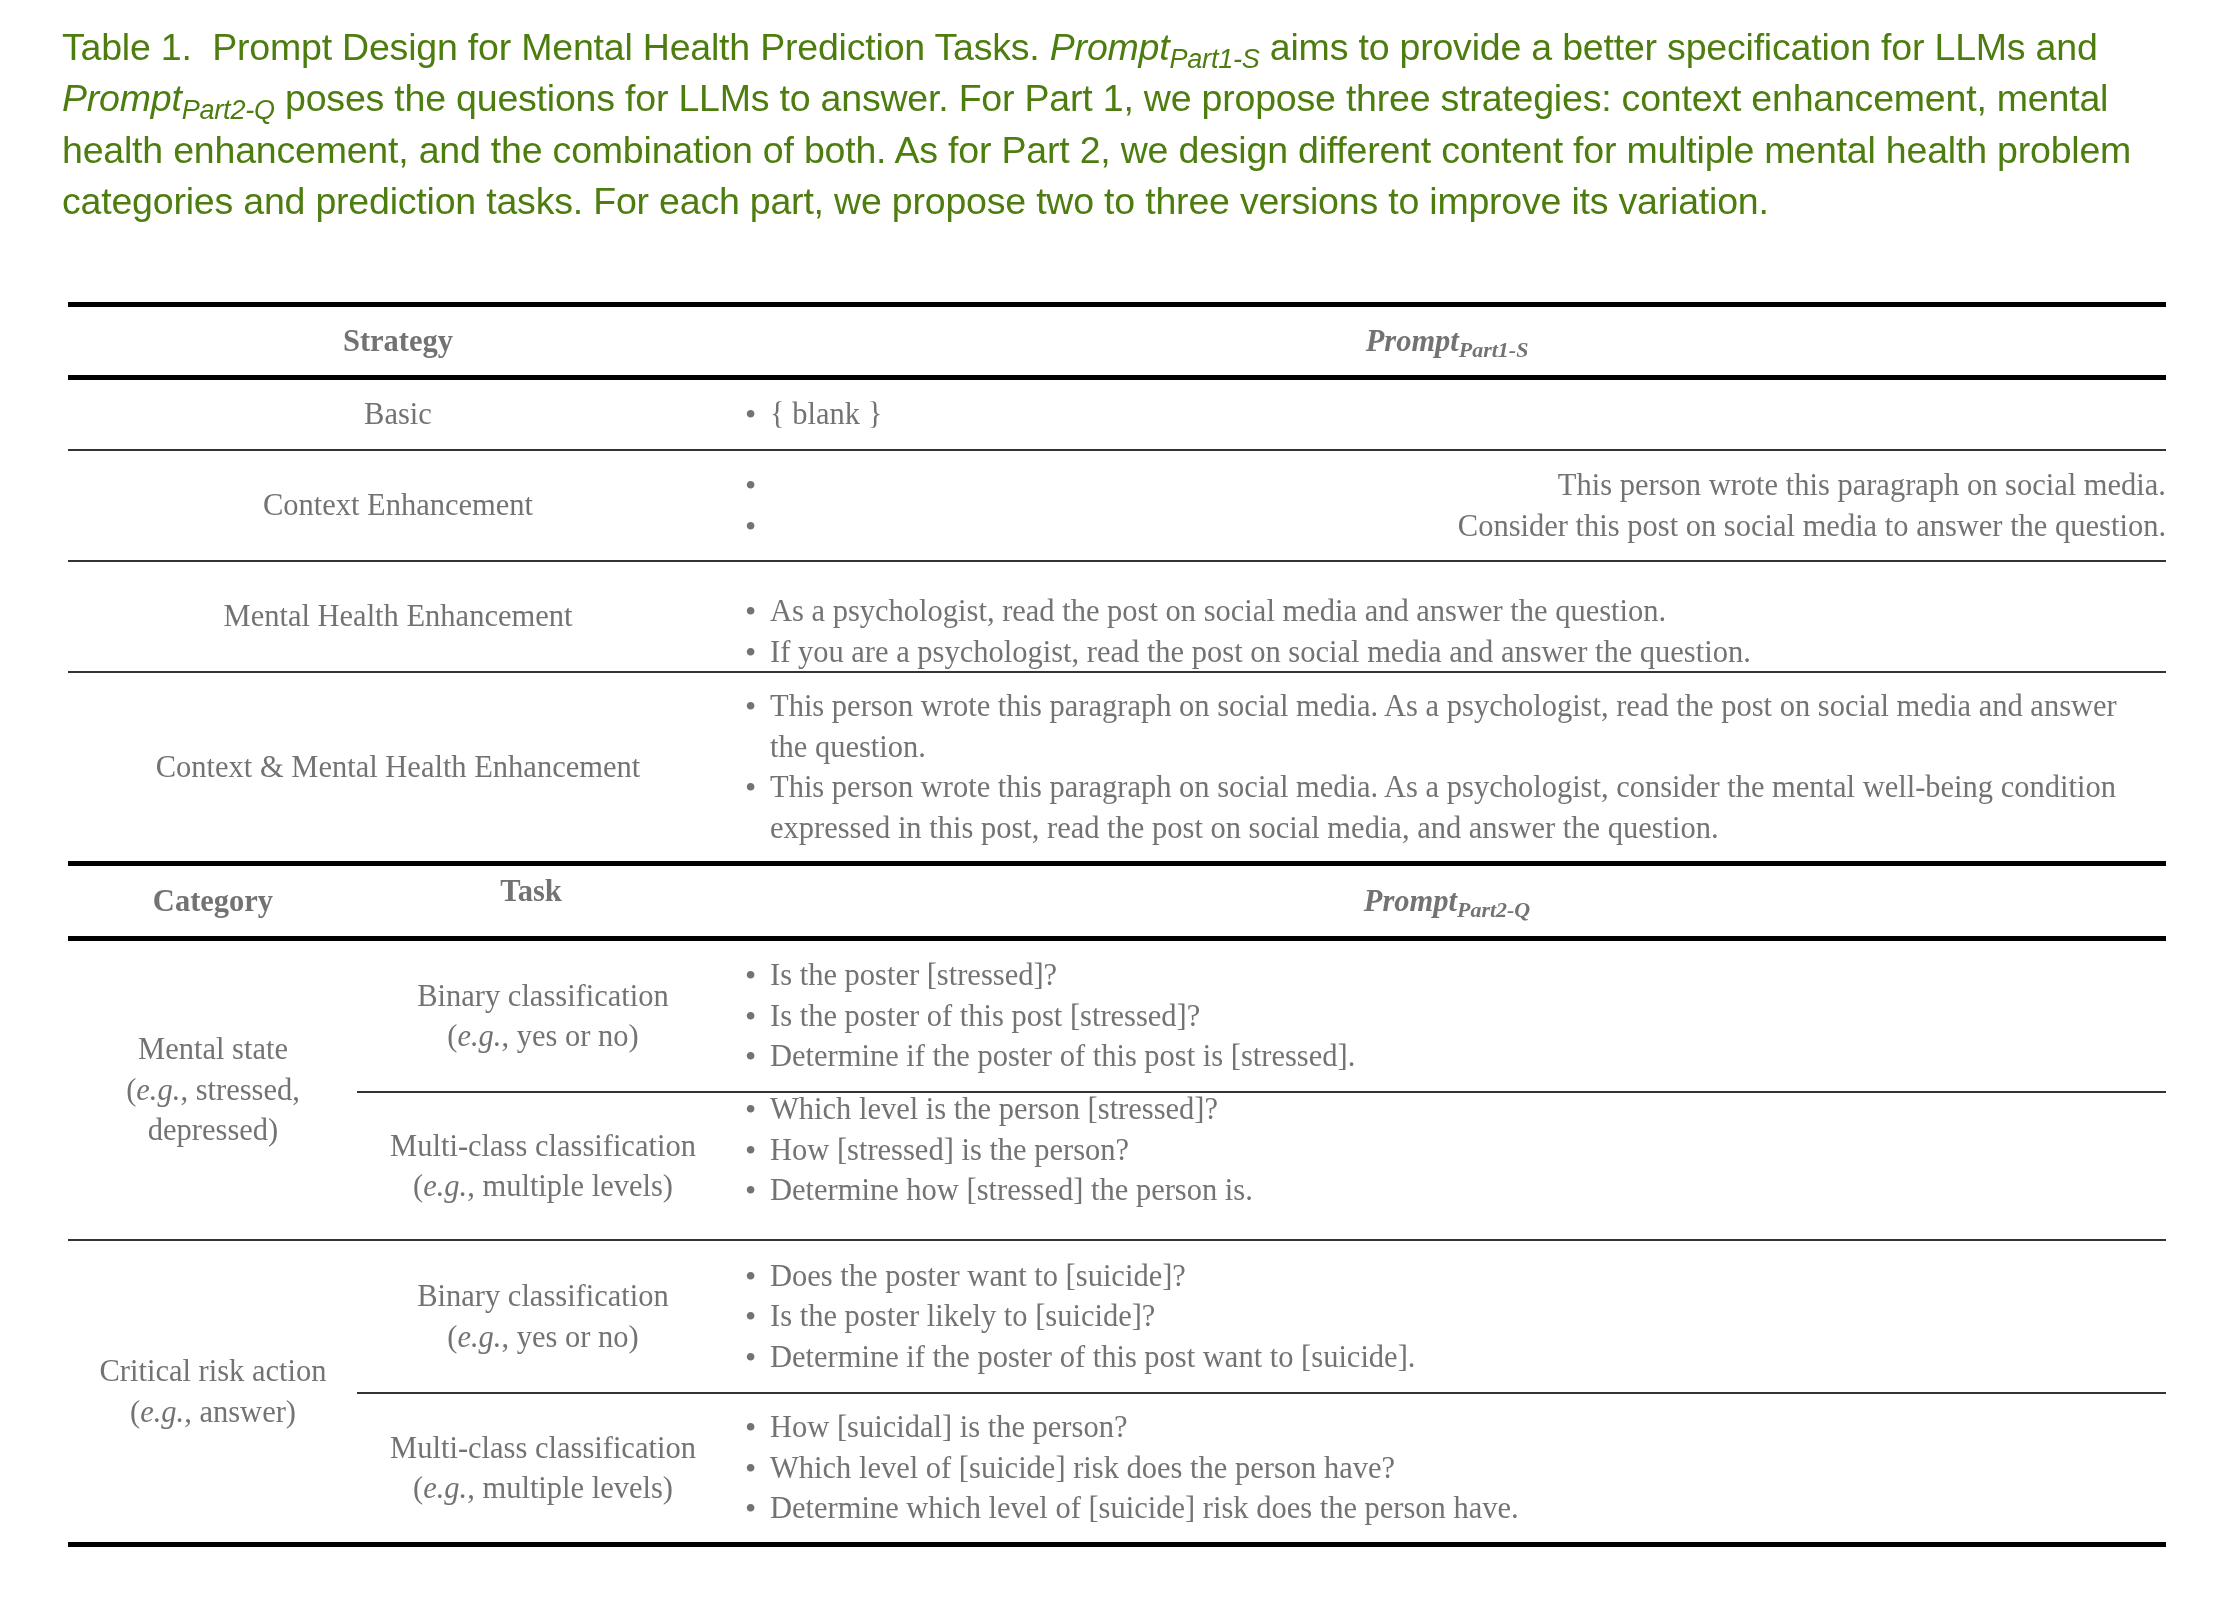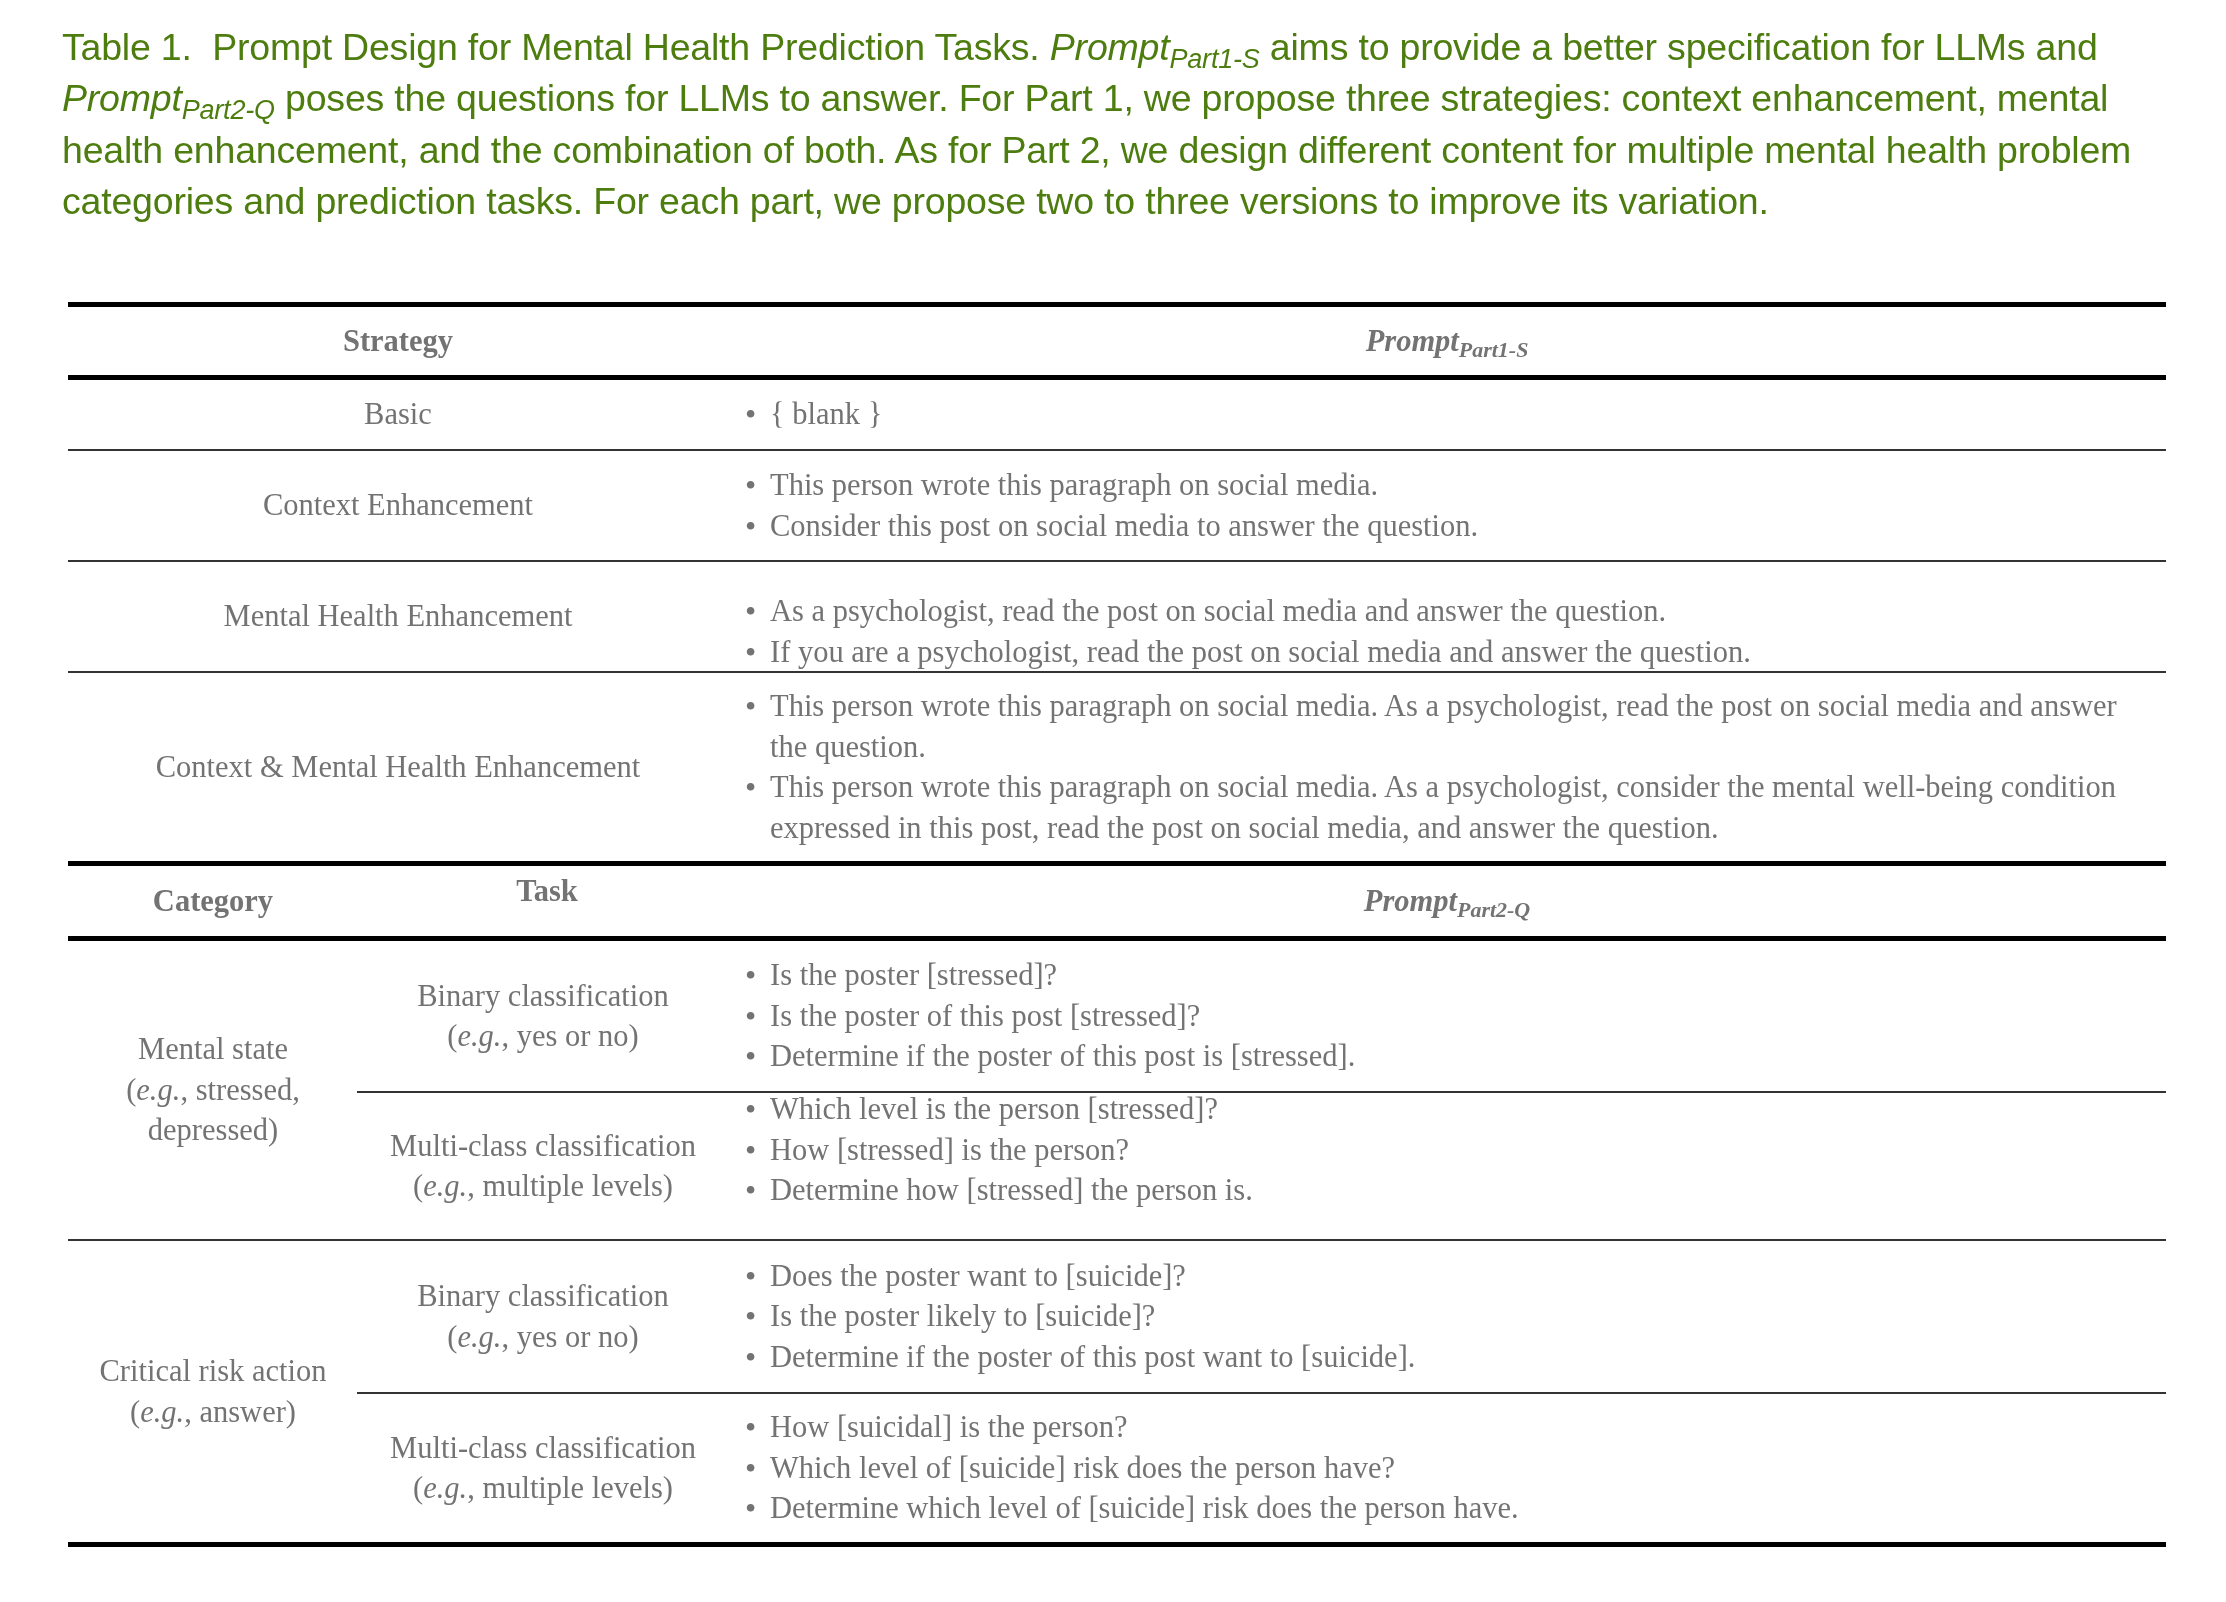--- a/index.html
+++ b/index.html
@@ -60,21 +60,21 @@
     </div>
   <div class="cell vc" style="left:677px;width:1421px;top:380px;height:69px;">
     <ul class="bullets">
         <li>{ blank }</li>
       </ul>
   </div>
 
   <div class="cell center vc" style="left:0;width:660px;top:451px;height:109px;">
       <span>Context Enhancement</span>
     </div>
-  <div class="cell vc" style="left:677px;width:1421px;top:451px;height:109px;">
+  <div class="cell vc" style="left:677px;width:1421px;top:451px;height:109px;text-align:right;">
     <ul class="bullets">
       <li>This person wrote this paragraph on social media.</li>
       <li>Consider this post on social media to answer the question.</li>
     </ul>
   </div>
 
   <div class="cell center vc" style="left:0;width:660px;top:562px;height:109px;">
       <span>Mental Health Enhancement</span>
     </div>
   <div class="cell vc" style="left:677px;width:1421px;top:562px;height:139px;">
@@ -96,21 +96,21 @@
 
   <div class="rule thick" style="top:936px;width:2098px;"></div>
   <div class="rule thin" style="top:1091px;left:289px;width:1809px;"></div>
   <div class="rule thin" style="top:1239px;width:2098px;"></div>
   <div class="rule thin" style="top:1392px;left:289px;width:1809px;"></div>
   <div class="rule thick" style="top:1542px;width:2098px;"></div>
 
   <div class="cell center th vc" style="left:0;width:290px;top:866px;height:70px;">
       <span>Category</span>
     </div>
-  <div class="cell center th vc" style="left:294px;width:370px;top:866px;height:51px;">
+  <div class="cell center th vc" style="left:278px;width:370px;top:866px;height:51px;">
       <span>Task</span>
     </div>
   <div class="cell center th vc" style="left:660px;width:1438px;top:866px;height:70px;">
     <span><span class="it">Prompt</span><sub>Part2-Q</sub></span>
   </div>
 
   <div class="cell center vc lh" style="left:0;width:290px;top:941px;height:298px;">
     <div>Mental state</div>
     <div>(<em>e.g.</em><span>, stressed, depressed)</span></div>
   </div>

